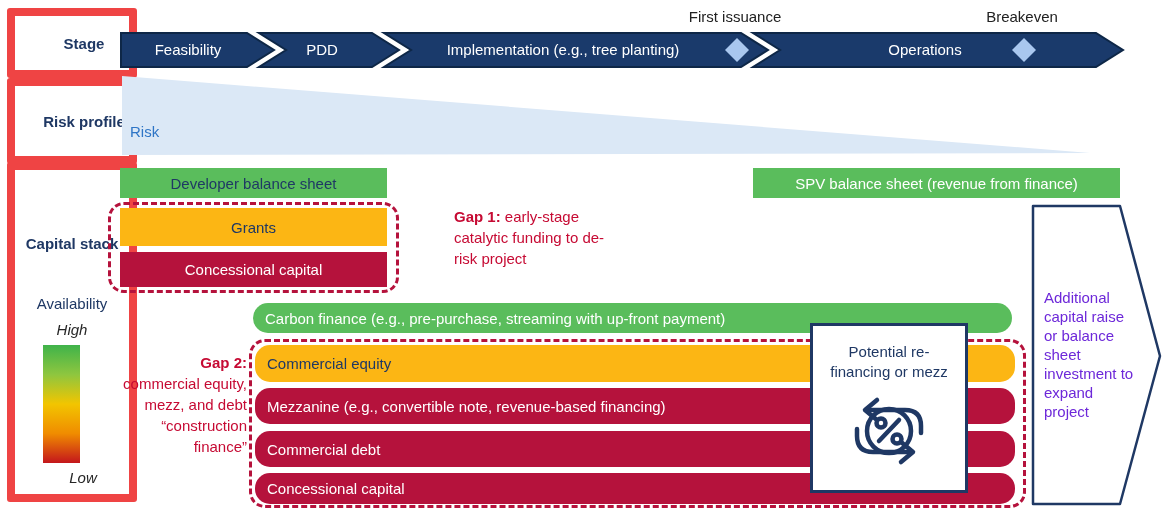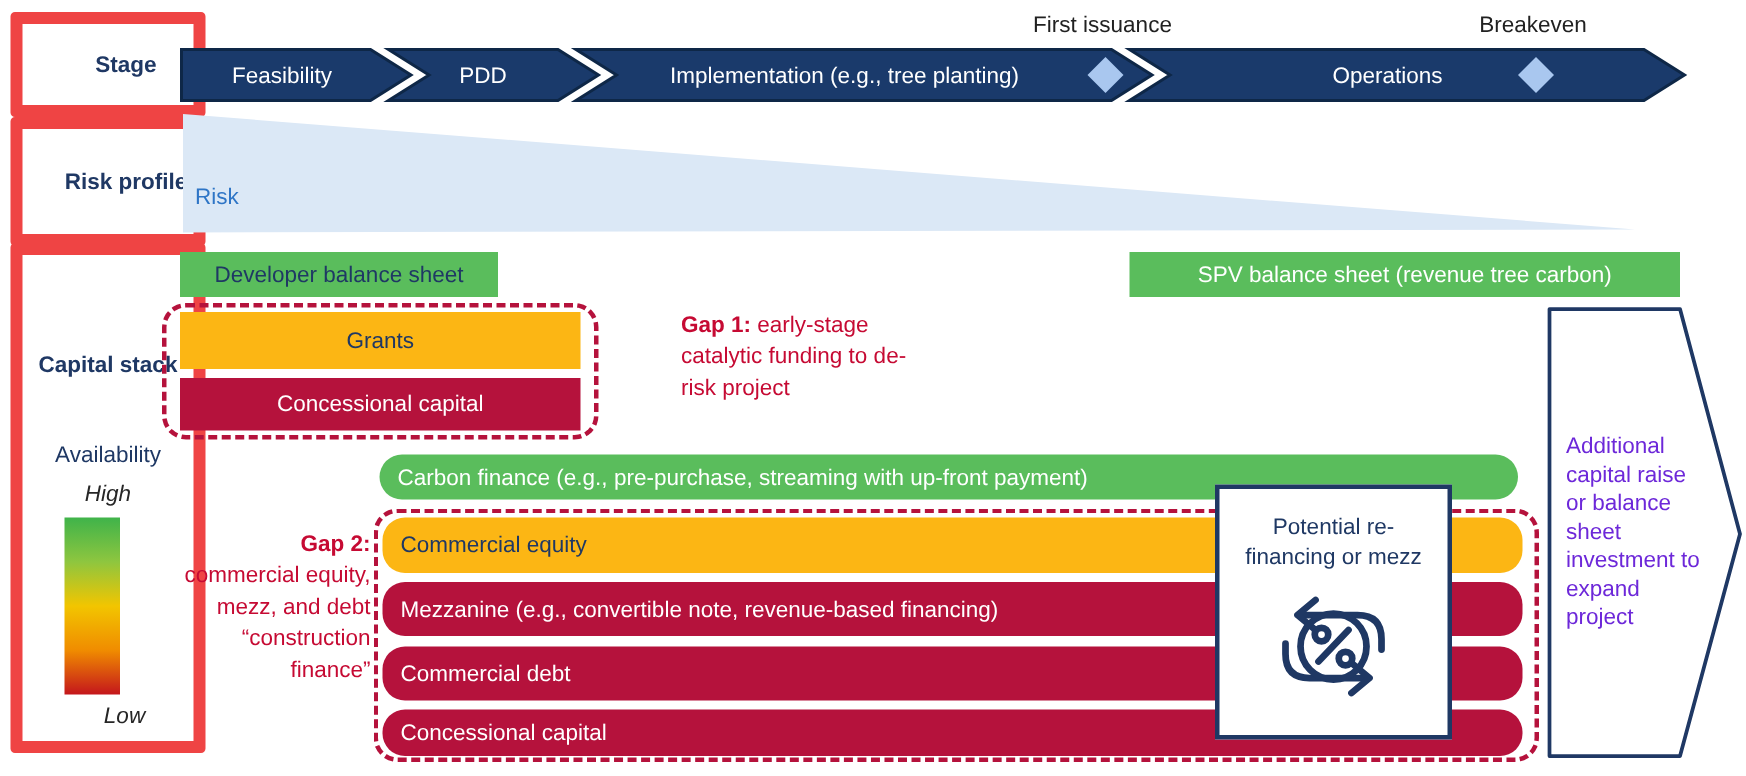--- a/index.html
+++ b/index.html
@@ -83,22 +83,22 @@
     <text class="stage-text" x="925" y="55" text-anchor="middle">Operations</text>
     <polygon points="737,38 749,50 737,62 725,50" fill="#a9c7ef"></polygon>
     <polygon points="1024,38 1036,50 1024,62 1012,50" fill="#a9c7ef"></polygon>
   </svg>
 
   <svg class="abs" style="left:0;top:0;" width="1164" height="170" viewBox="0 0 1164 170">
     <polygon points="122,76 1090,153 122,155" fill="#dbe8f6"></polygon>
   </svg>
   <div class="risk-label">Risk</div>
 
-  <div class="bar green center txt-navy" style="left:120px;top:168px;width:212px;height:30px;">Developer balance sheet</div>
-  <div class="bar green center txt-white" style="left:753px;top:168px;width:367px;height:30px;">SPV balance sheet (revenue tree carbon)</div>
+  <div class="bar green center txt-navy" style="left:120px;top:168px;width:267px;height:30px;">Developer balance sheet</div>
+  <div class="bar green center txt-white" style="left:753px;top:168px;width:367px;height:30px;">SPV balance sheet (revenue from finance)</div>
 
   <div class="dashed-gap" style="left:108px;top:202px;width:285px;height:85px;"></div>
   <div class="bar yellow center txt-navy" style="left:120px;top:208px;width:267px;height:38px;">Grants</div>
   <div class="bar red center txt-white" style="left:120px;top:252px;width:267px;height:35px;">Concessional capital</div>
   <div class="gap-note" style="left:410px;top:206px;width:172px;margin-left:44px;">
     <b>Gap 1:</b><span> early-stage catalytic funding to de-risk project</span>
   </div>
 
   <div class="bar green left txt-white" style="left:253px;top:303px;width:759px;height:30px;">Carbon finance (e.g., pre-purchase, streaming with up-front payment)</div>
 

